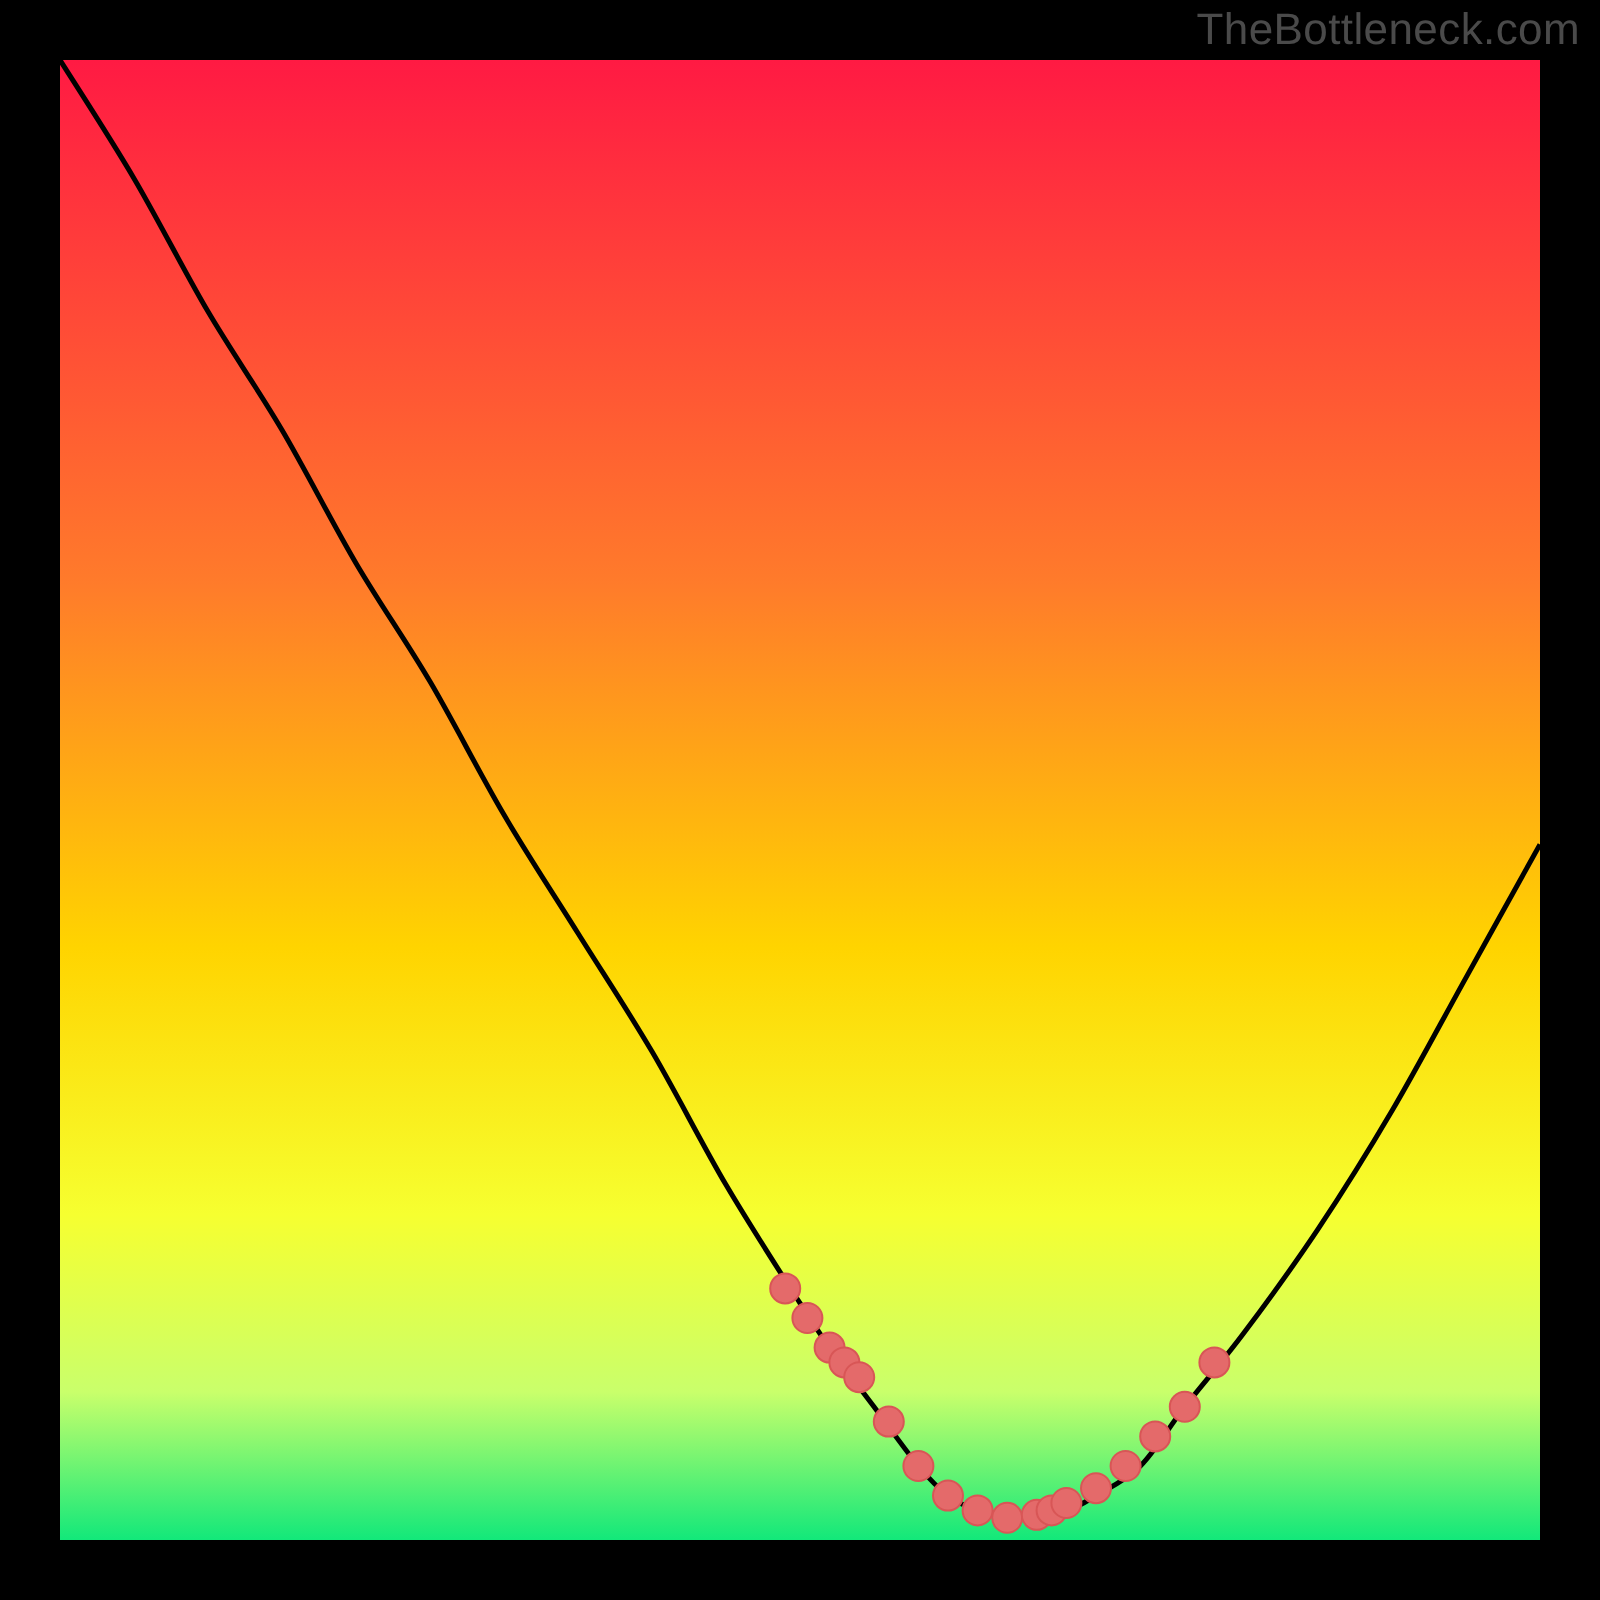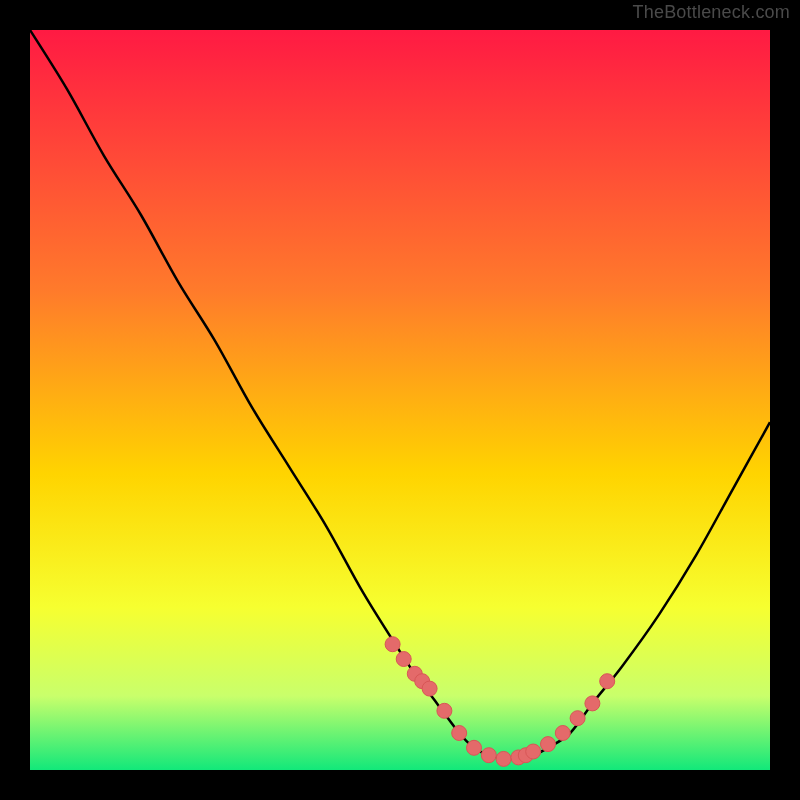--- a/index.html
+++ b/index.html
@@ -15,21 +15,21 @@
     position: relative;
     width: 800px;
     height: 800px;
     background: #000;
   }
   .attribution {
     position: absolute;
     top: 2px;
     right: 10px;
     color: #4a4a4a;
-    font-size: 18px;
+    font-size: 22px;
     font-weight: 400;
     letter-spacing: 0.2px;
   }
   .plot-area {
     position: absolute;
     left: 30px;
     top: 30px;
     width: 740px;
     height: 740px;
   }

